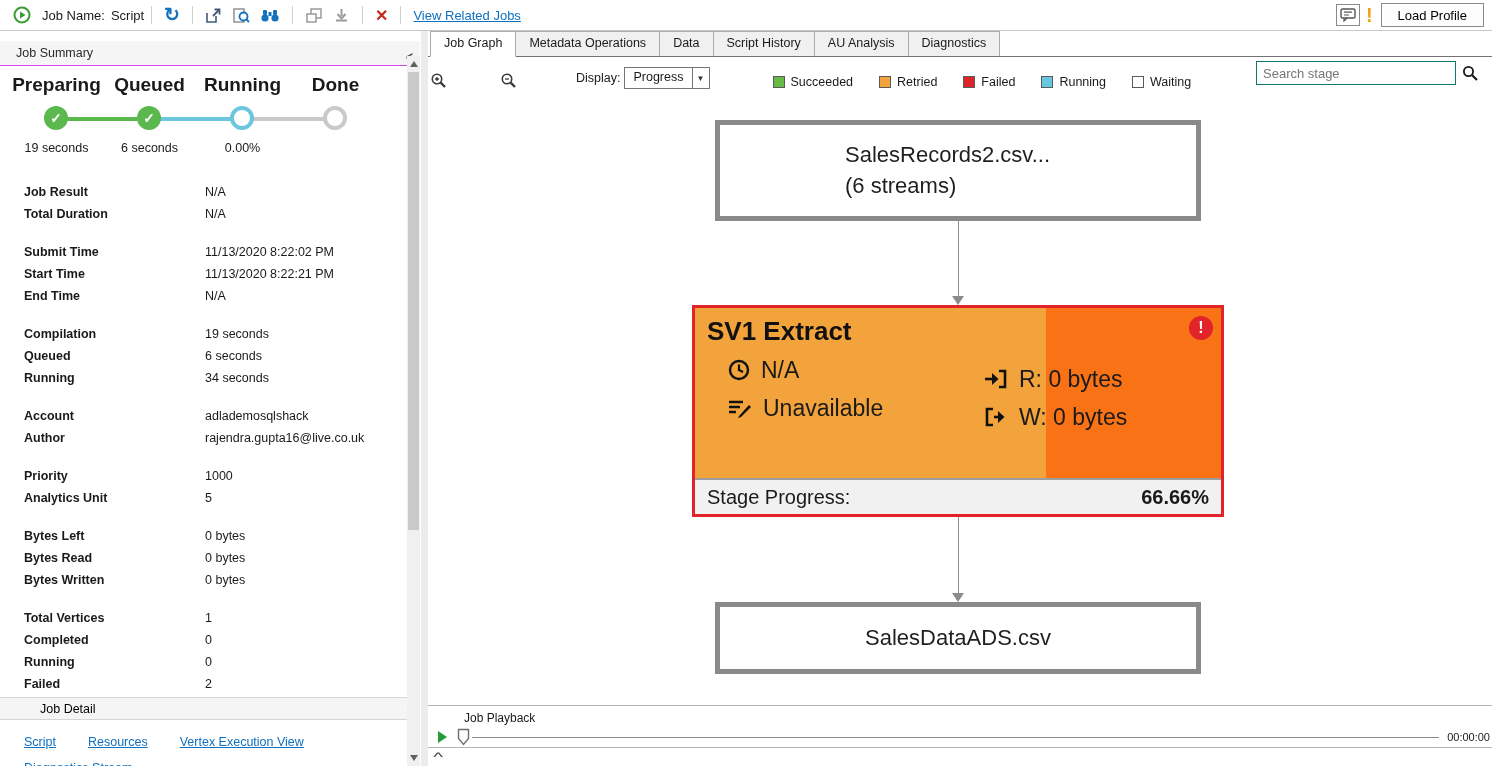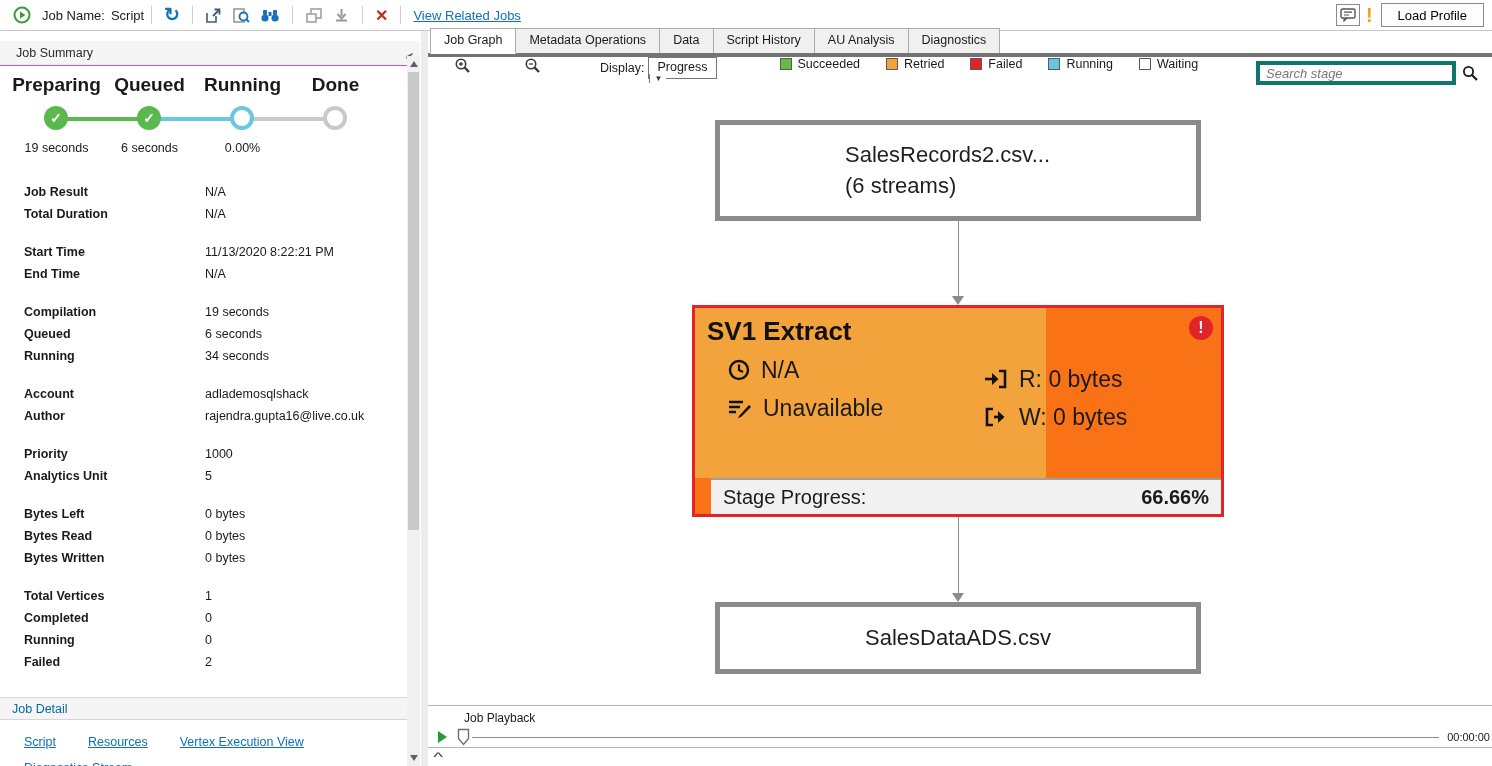--- a/index.html
+++ b/index.html
@@ -53,56 +53,56 @@
 
   
   .kv-groups { margin:22px 0 0 24px; }
   .kv-group { margin-bottom:16px; }
   .kv-row { display:flex; height:22px; align-items:flex-end; }
   .kv-label { width:181px; font-size:12.5px; font-weight:bold; }
   .kv-value { font-size:12.5px; }
 
   .job-detail-header { position:absolute; left:0; top:666px; width:420px; height:23px;
                        background:#f5f5f5; border-top:1px solid #d5d5d5; border-bottom:1px solid #d5d5d5;
-                       font-size:12.5px; line-height:22px; padding-left:12px; color:#0369a1; }
+                       font-size:12.5px; line-height:22px; padding-left:40px; color:#000000; }
   .links-row { position:absolute; left:24px; top:704px; display:flex; gap:32px; }
   .links-row span { font-size:12.5px; }
   .clipped-row { position:absolute; left:24px; top:727px; height:9px; overflow:hidden; }
   .clipped-row span { font-size:12.5px; }
 
   
   .v-scrollbar { position:absolute; right:0; top:25px; width:13px; height:710px; background:#f0f0f0; }
   .sb-arrow { position:absolute; left:3px; width:0; height:0; border-left:4px solid transparent;
               border-right:4px solid transparent; }
   .sb-up   { top:5px;    border-bottom:6px solid #606060; }
   .sb-down { bottom:5px; border-top:6px solid #606060; }
   .sb-thumb { position:absolute; left:1px; top:16px; width:11px; height:458px; background:#c9c9c9; }
 
   .splitter { position:absolute; left:420px; top:31px; width:8px; height:735px;
               background:#ececec; border-left:1px solid #fff; cursor:col-resize; }
 
   
   .right-panel { position:absolute; left:428px; top:31px; width:1064px; height:735px; }
-  .tabbar { height:26px; display:flex; align-items:flex-end; border-bottom:4px solid #737373; padding-left:2px; }
+  .tabbar { height:26px; display:flex; align-items:flex-end; border-bottom:1px solid #737373; padding-left:2px; }
   .tab { font-size:12.5px; padding:4px 13px 5px; border:1px solid #ababab; border-bottom:none;
          background:#f0f0f0; margin-right:-1px; cursor:pointer; position:relative; height:25px; }
   .tab.active { background:#fff; height:26px; z-index:2; margin-bottom:-1px; border-bottom:1px solid #fff; }
 
-  .graph-toolbar { height:32px; display:flex; align-items:flex-start; padding-left:26px; position:relative;gap:35px; }
+  .graph-toolbar { height:32px; display:flex; align-items:flex-end; padding-left:2px; position:relative;gap:35px; }
   .gt-item { display:flex; align-items:center; margin-right:14px; font-size:12.5px; }
-  .combo { display:flex; align-items:stretch; border:1px solid #767676; background:#fff; height:22px; margin-left:4px;flex-direction:column; }
+  .combo { display:flex; align-items:stretch; border:1px solid #767676; background:#fff; height:22px; margin-left:4px; }
   .combo-text { padding:2px 8px 0 8px; font-size:12.5px; min-width:58px; }
   .combo-arrow { width:17px; border-left:1px solid #767676; display:flex; align-items:center;
                  justify-content:center; font-size:8px; color:#333; background:#fff; }
   .legend { display:flex; align-items:center; margin-left:14px; gap:26px; }
   .legend-item { display:flex; align-items:center; gap:6px; font-size:12.5px; }
   .swatch { width:12px; height:12px; border:1px solid #5a5a5a; }
   .search-wrap { position:absolute; right:14px; top:4px; display:flex; align-items:center; }
-  .search-input { width:200px; height:24px; border:4px solid #0f766e; font-size:13px;
-                  padding:0 6px; font-family:"Liberation Sans",sans-serif; color:#1a1a1a;font-style:italic; }
+  .search-input { width:200px; height:24px; border:1px solid #0f766e; font-size:13px;
+                  padding:0 6px; font-family:"Liberation Sans",sans-serif; color:#1a1a1a; }
   .search-input::placeholder { color:#767676; }
   .search-icon { margin-left:6px; display:flex; }
 
   
   .canvas { position:relative; height:616px; background:#fff; overflow:hidden; }
   .io-node { position:absolute; border:5px solid #8a8a8a; background:#fff; }
   .node-input { left:287px; top:31px; width:486px; height:101px; padding:14px 0 0 125px;
                 font-size:22px; line-height:31px; color:#1f1f1f; }
   .node-output { left:287px; top:513px; width:486px; height:72px; display:flex;
                  align-items:center; justify-content:center; font-size:22px; color:#1f1f1f; }
@@ -120,21 +120,21 @@
   .stage-content { position:relative; z-index:2; }
   .stage-title { font-size:26px; font-weight:bold; margin:8px 0 4px 12px; color:#111; }
   .stage-row { display:flex; align-items:center; gap:10px; margin-left:32px; height:38px; font-size:23px; }
   .stage-right { position:absolute; left:288px; top:52px; z-index:2; }
   .stage-right .stage-row { margin-left:0; }
   .stage-badge { position:absolute; right:8px; top:8px; z-index:3; width:24px; height:24px; border-radius:50%;
                  background:#e02429; color:#fff; font-weight:bold; font-size:16px;
                  display:flex; align-items:center; justify-content:center; }
   .stage-footer { height:36px; background:#f1f1f1; border-top:2px solid #9e9e9e;
                   display:flex; align-items:center; justify-content:space-between;
-                  padding:0 12px; font-size:20px;margin-left:16px; }
+                  padding:0 12px; font-size:20px; }
   .stage-footer .pct { font-weight:bold; }
 
   
   .playback { height:42px; border-top:1px solid #b5b5b5; position:relative; }
   .pb-label { position:absolute; left:36px; top:5px; font-size:12px; }
   .pb-row { position:absolute; left:10px; right:2px; top:22px; display:flex; align-items:center; }
   .pb-play { width:0; height:0; border-top:6px solid transparent; border-bottom:6px solid transparent;
              border-left:9px solid #249b38; margin-right:10px; cursor:pointer; }
   .pb-thumb { cursor:pointer; }
   .pb-track { flex:1; height:1px; background:#8a8a8a; margin:0 8px 0 2px; }
@@ -254,20 +254,24 @@
           <div class="kv-row">
               <span class="kv-label">Job Result</span>
               <span class="kv-value">N/A</span>
             </div>
           <div class="kv-row">
               <span class="kv-label">Total Duration</span>
               <span class="kv-value">N/A</span>
             </div>
         </div>
         <div class="kv-group">
+          <div class="kv-row">
+              <span class="kv-label">Submit Time</span>
+              <span class="kv-value">11/13/2020 8:22:02 PM</span>
+            </div>
           <div class="kv-row">
               <span class="kv-label">Start Time</span>
               <span class="kv-value">11/13/2020 8:22:21 PM</span>
             </div>
           <div class="kv-row">
               <span class="kv-label">End Time</span>
               <span class="kv-value">N/A</span>
             </div>
         </div>
         <div class="kv-group">

